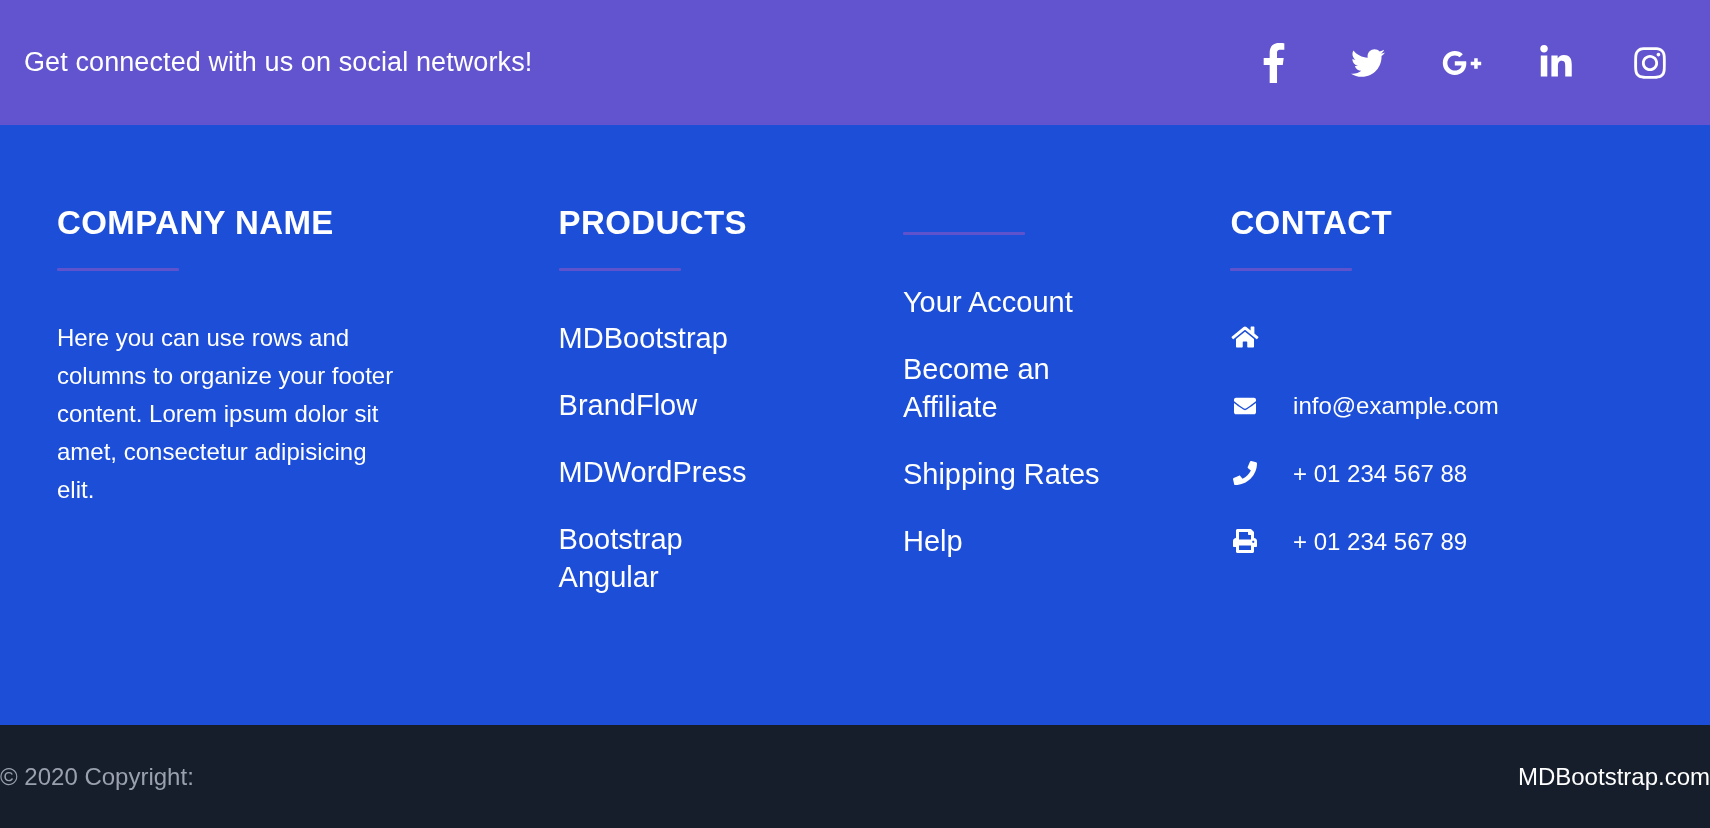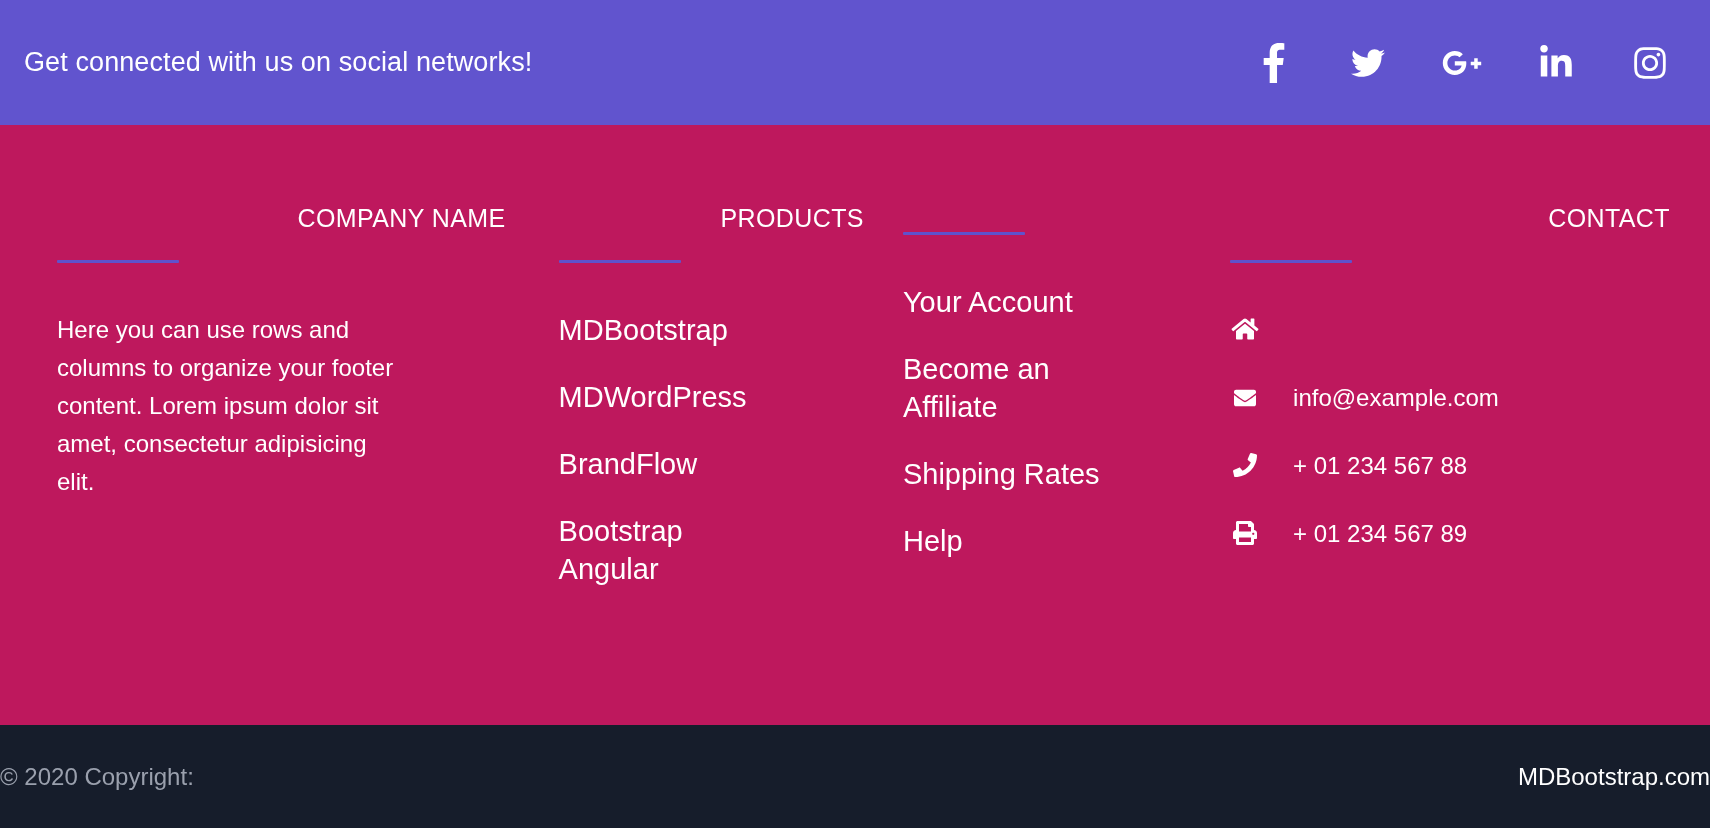--- a/index.html
+++ b/index.html
@@ -11,21 +11,21 @@
     background: #1e2433;
     font-family: "Liberation Sans", sans-serif;
     -webkit-font-smoothing: antialiased;
   }
 
   .footer-root {
     width: 1710px;
     height: 828px;
     display: flex;
     flex-direction: column;
-    background: #be185d;
+    background: #1d4ed8;
   }
 
   
   .social-bar {
     background: #6154ce;
     height: 125px;
     flex: 0 0 125px;
     display: flex;
     align-items: center;
     justify-content: space-between;
@@ -70,27 +70,26 @@
   .col {
     padding-right: 16px;
   }
   .col-company  { width: 500px; padding-left: 33px; }
   .col-products { width: 360px; padding-left: 37px; }
   .col-links    { width: 330px; padding-left: 23px; }
   .col-contact  { width: 480px; padding-left: 22px; }
 
   .col-title {
     color: #ffffff;
-    font-size: 25px;
-    font-weight: normal;
+    font-size: 33px;
+    font-weight: bold;
     letter-spacing: 0.4px;
     text-transform: uppercase;
     line-height: 1.1;
     white-space: nowrap;
-    text-align: right;
   }
 
   .title-rule {
     width: 122px;
     height: 3px;
     background: #5f52cd;
     margin-top: 27px;
     border-radius: 1px;
   }
 
@@ -213,22 +212,22 @@
         <p class="company-text">Here you can use rows and columns to organize your footer content. Lorem ipsum dolor sit amet, consectetur adipisicing elit.</p>
       </div>
     </div>
 
     <div class="col col-products">
       <div class="col-title">Products</div>
       <div class="title-rule"></div>
       <div class="col-body">
         <ul class="link-list">
           <li><a>MDBootstrap</a></li>
+          <li><a>BrandFlow</a></li>
           <li><a>MDWordPress</a></li>
-          <li><a>BrandFlow</a></li>
           <li><a>Bootstrap Angular</a></li>
         </ul>
       </div>
     </div>
 
     <div class="col col-links">
       <div class="title-rule"></div>
       <div class="col-body">
         <ul class="link-list links-wide">
           <li><a>Your Account</a></li>

